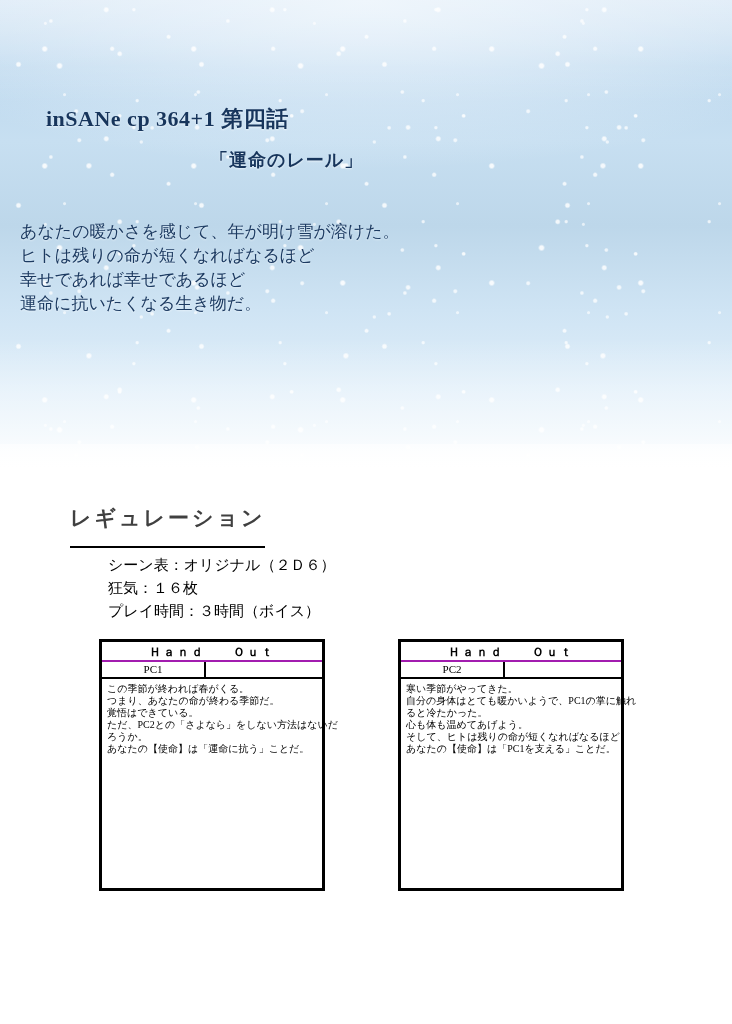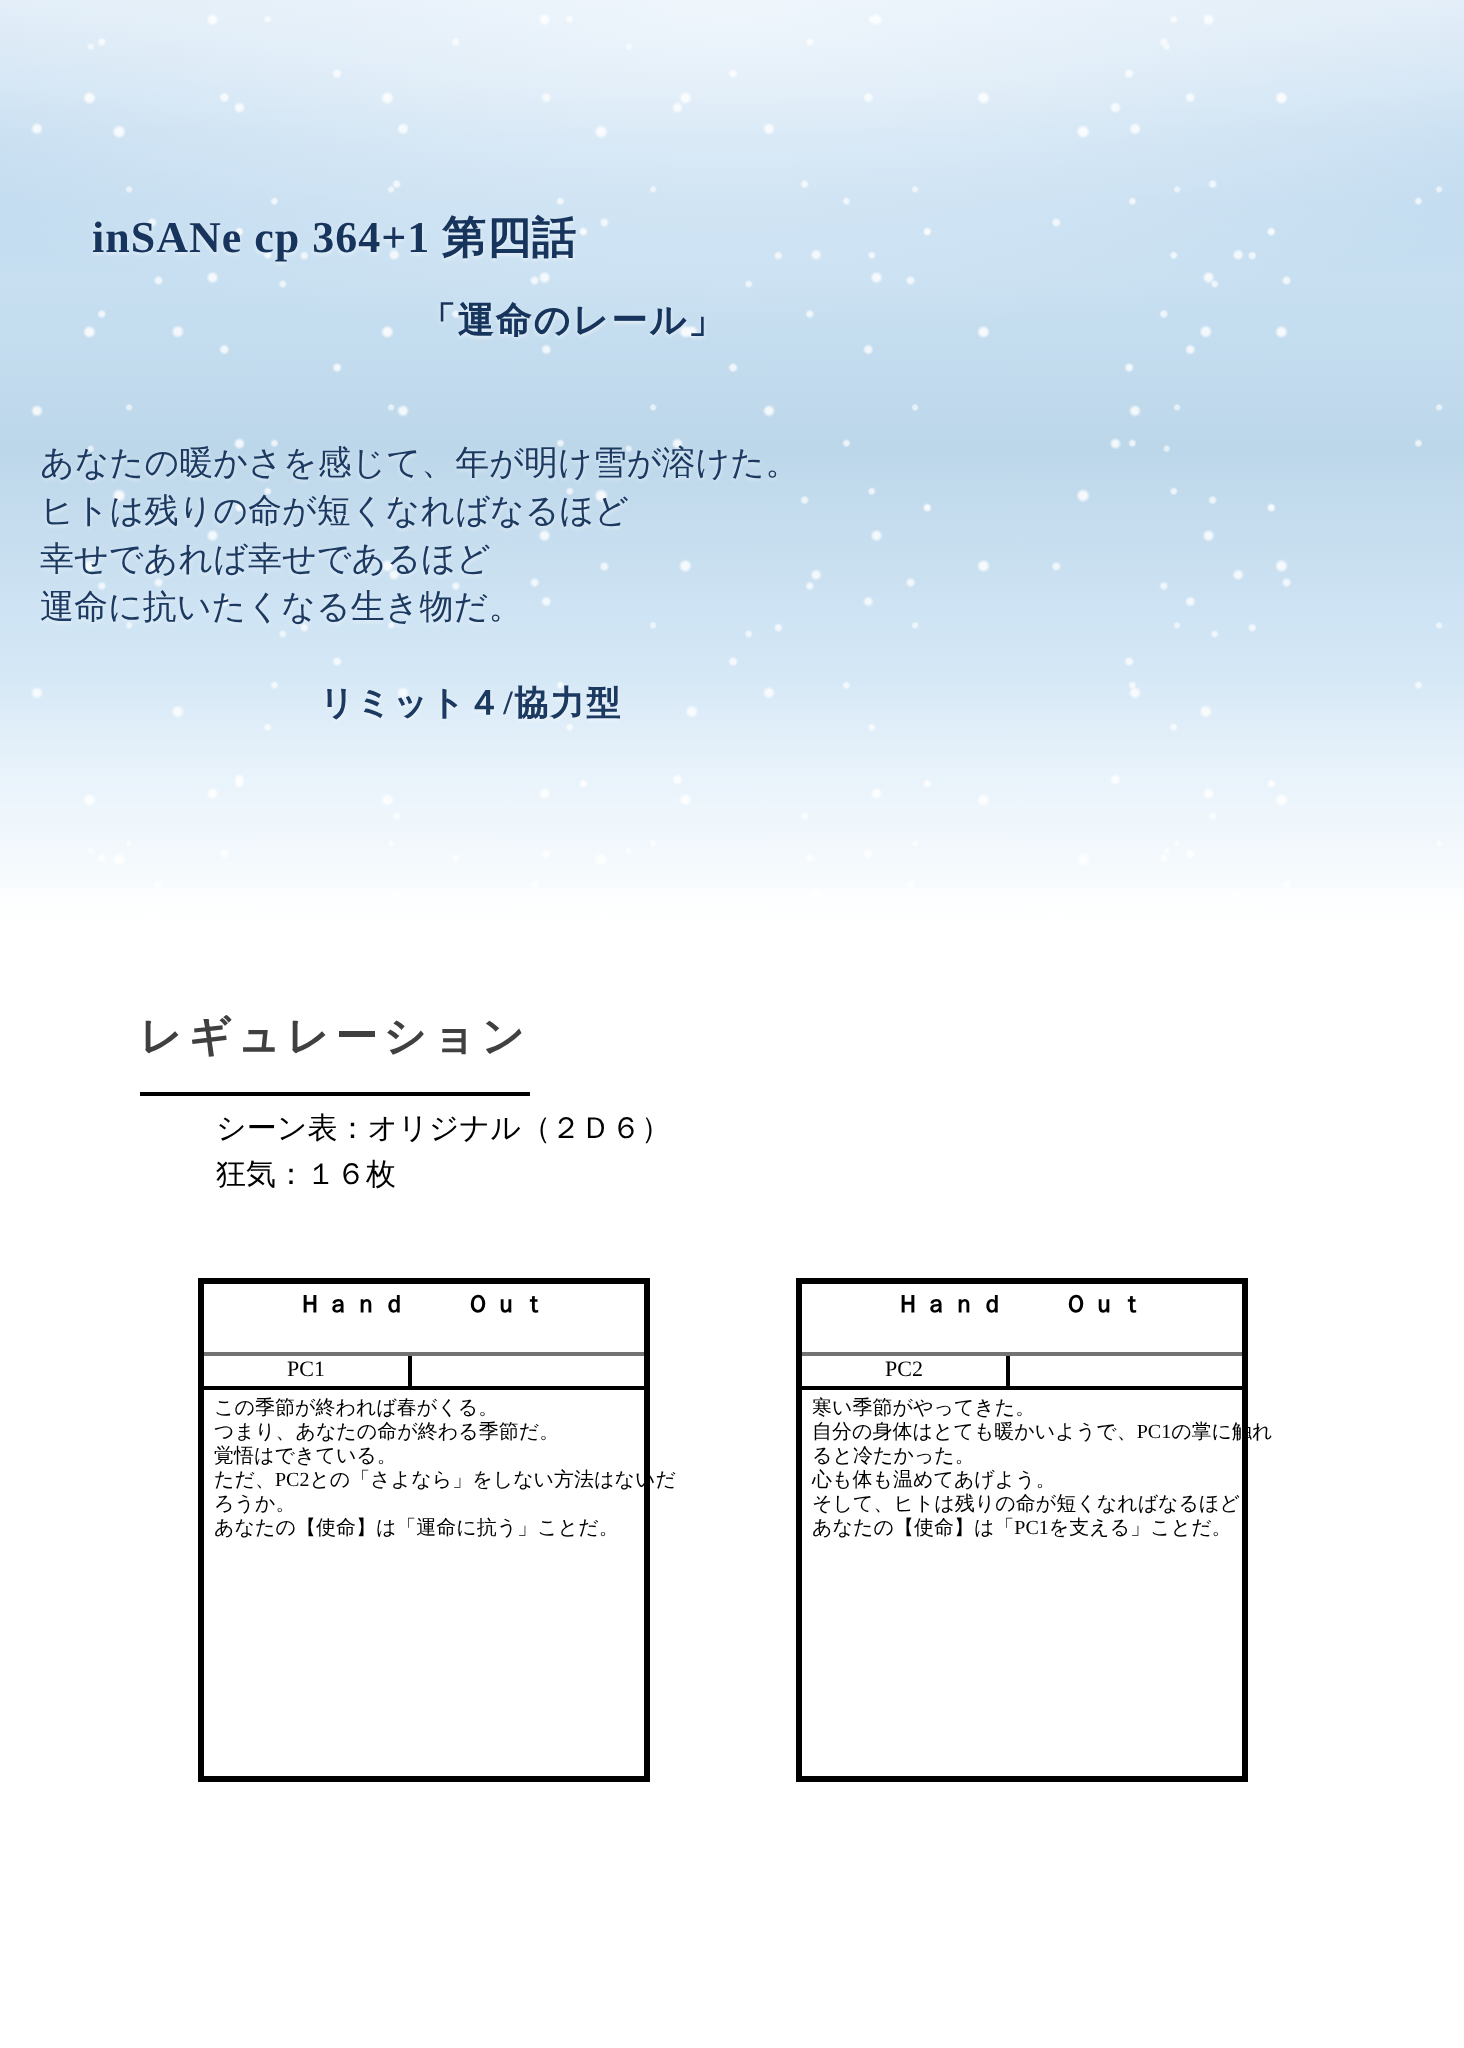--- a/index.html
+++ b/index.html
@@ -148,22 +148,22 @@
     width: 226px;
     height: 252px;
     border: 3px solid #000;
     background: #fff;
     box-sizing: border-box;
   }
   #handout-pc1 { left: 99px; top: 639px; }
   #handout-pc2 { left: 398px; top: 639px; }
 
   .ho-title {
-    height: 36px;
-    border-bottom: 2px solid #737373;
+    height: 20px;
+    border-bottom: 2px solid #a21caf;
     text-align: center;
     font-size: 12px;
     font-weight: bold;
     letter-spacing: 2px;
     line-height: 20px;
     box-sizing: border-box;
   }
   .ho-pcrow {
     height: 17px;
     border-bottom: 2px solid #000;
@@ -197,29 +197,29 @@
 
   <div id="hero-text">
     <div class="hero-title">inSANe cp  364+1  第四話</div>
     <div class="hero-subtitle">「運命のレール」</div>
     <div class="hero-body">
       <div>あなたの暖かさを感じて、年が明け雪が溶けた。</div>
       <div>ヒトは残りの命が短くなればなるほど</div>
       <div>幸せであれば幸せであるほど</div>
       <div>運命に抗いたくなる生き物だ。</div>
     </div>
-    <div class="hero-limit">リミット４/協力型</div>
   </div>
 </div>
 
 <div id="regulation">
   <div class="reg-heading">レギュレーション</div>
   <div class="reg-list">
     <div>シーン表：オリジナル（２Ｄ６）</div>
     <div>狂気：１６枚</div>
+    <div>プレイ時間：３時間（ボイス）</div>
   </div>
 </div>
 
 <div class="handout" id="handout-pc1">
   <div class="ho-title">Ｈａｎｄ　　Ｏｕｔ</div>
   <div class="ho-pcrow">
     <div class="ho-pcname">PC1</div>
     <div class="ho-pcblank"></div>
   </div>
   <div class="ho-body">

